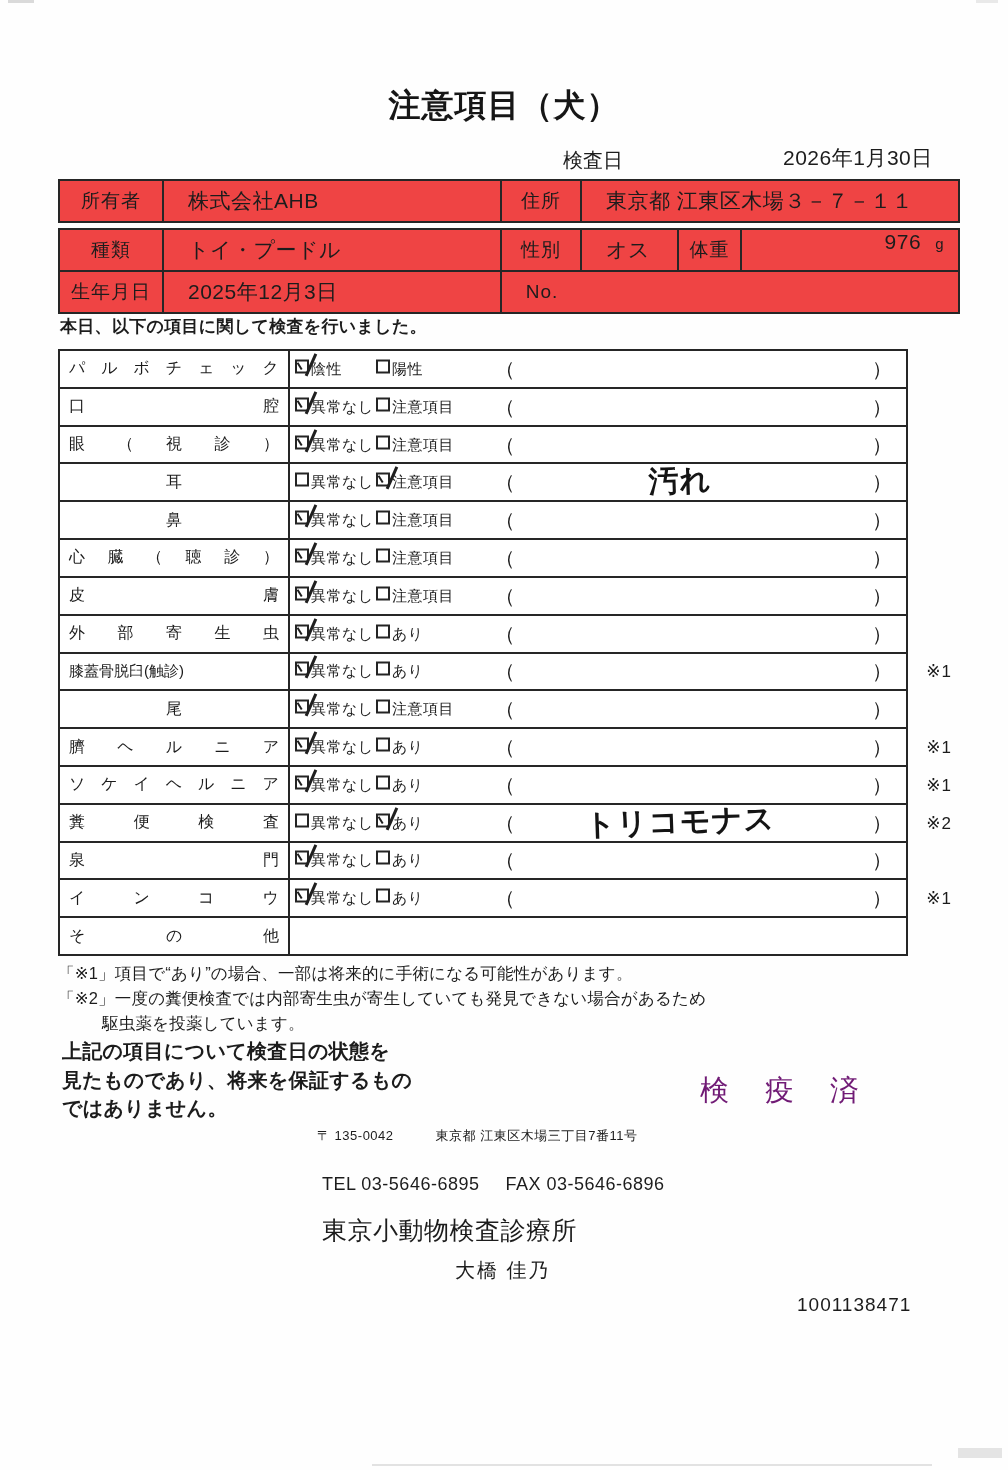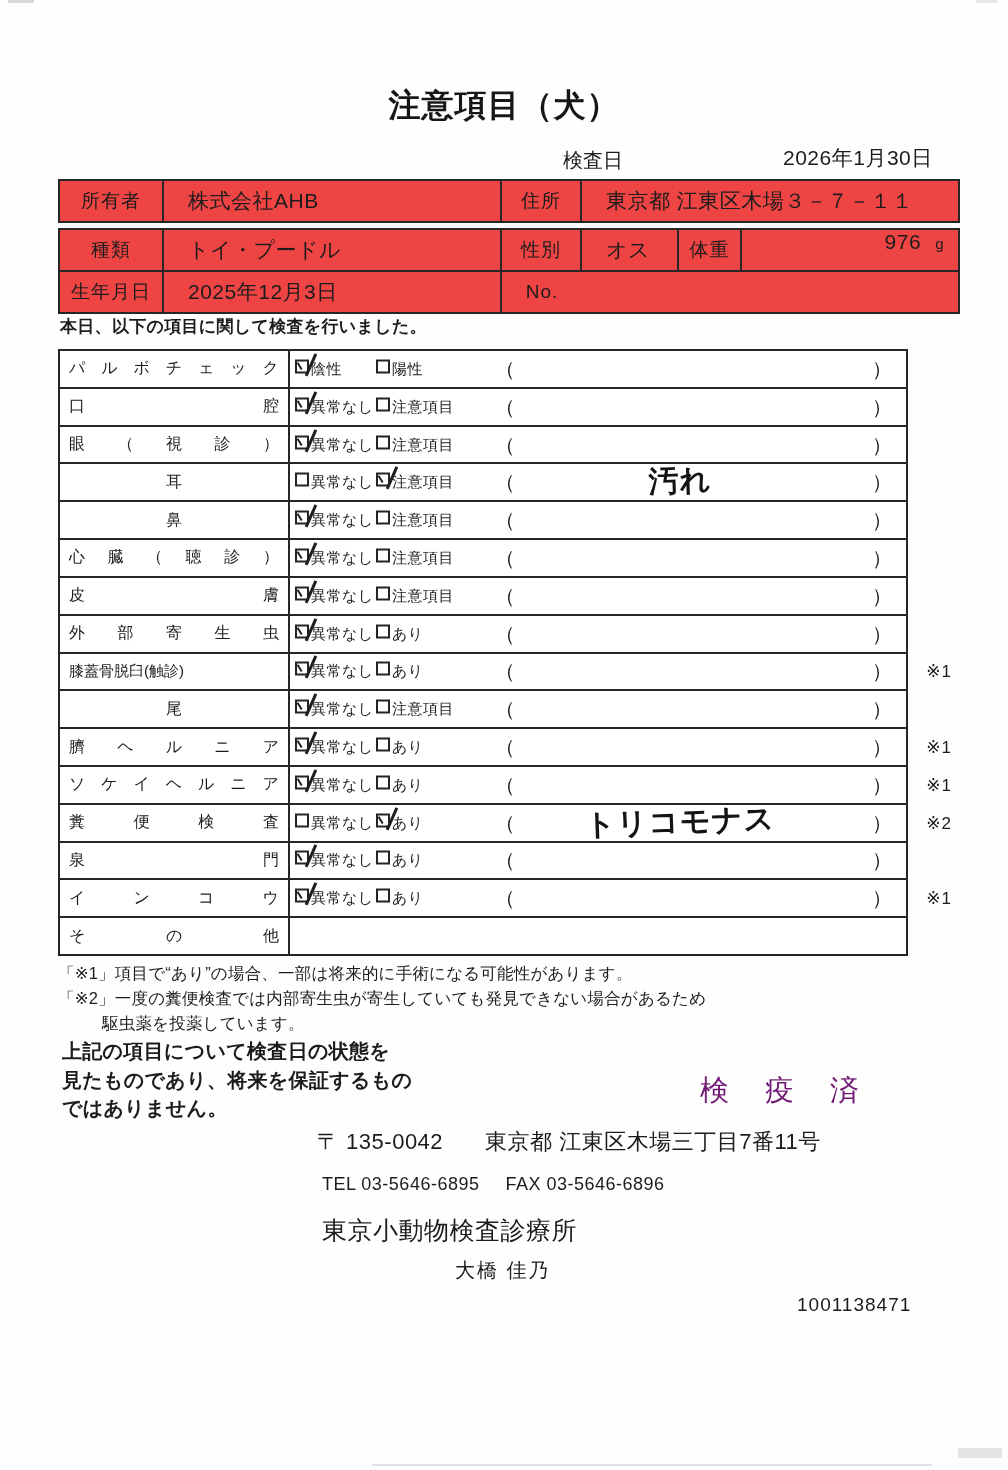--- a/index.html
+++ b/index.html
@@ -91,21 +91,21 @@
   
   .footnotes{position:absolute;top:961px;left:58px;font-size:16.5px;line-height:25px;letter-spacing:.2px;}
   .footnotes .indent{padding-left:44px;}
   .statement{position:absolute;top:1037px;left:62px;font-size:20px;font-weight:700;line-height:28.5px;letter-spacing:.3px;}
   .stamp{
     position:absolute;top:1071px;left:700px;
     font-size:29px;font-weight:500;letter-spacing:14px;color:#701a75;white-space:nowrap;
   }
 
   
-  .postal-row{position:absolute;top:1127px;left:317px;display:flex;gap:42px;font-size:22px;letter-spacing:.5px;white-space:nowrap;}
+  .postal-row{position:absolute;top:1127px;left:317px;display:flex;gap:42px;font-size:13px;letter-spacing:.5px;white-space:nowrap;}
   .tel-row{position:absolute;top:1174px;left:322px;display:flex;gap:26px;font-size:18px;letter-spacing:.5px;white-space:nowrap;}
   .clinic-name{position:absolute;top:1214px;left:322px;font-size:25px;font-weight:500;letter-spacing:.5px;}
   .vet-name{position:absolute;top:1257px;left:455px;font-size:20px;letter-spacing:2px;}
   .serial{position:absolute;top:1294px;left:766px;font-size:19px;letter-spacing:1px;margin-left:31px;}
 
   
   .artifact{position:absolute;pointer-events:none;}
   .a-top-left{top:0;left:8px;width:26px;height:3px;background:#dadada;}
   .a-top-right{top:0;left:976px;width:22px;height:3px;background:#e9e9e9;}
   .a-bottom-streak{top:1464px;left:372px;width:560px;height:2px;background:#d6d6d6;opacity:.7;}

